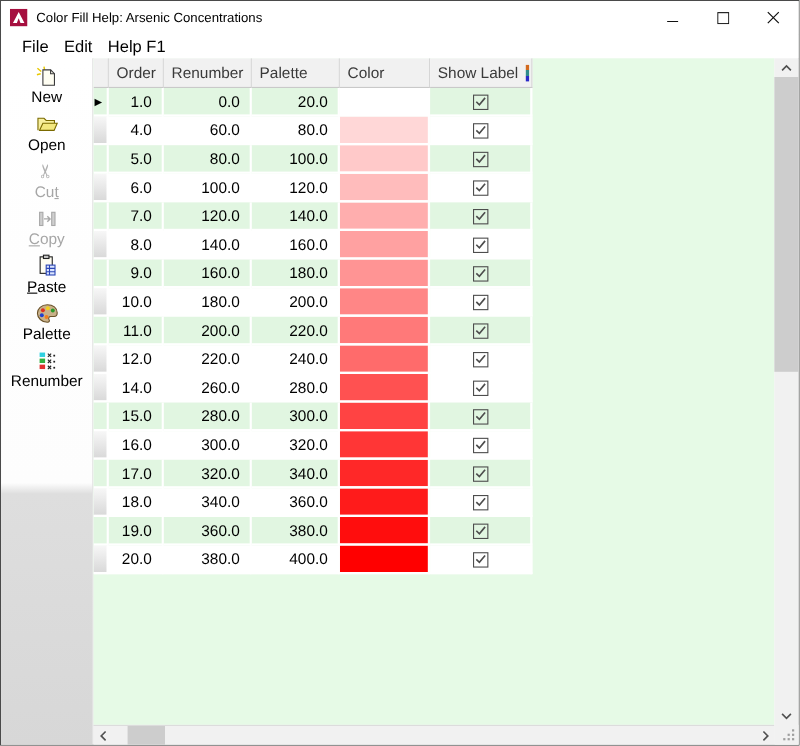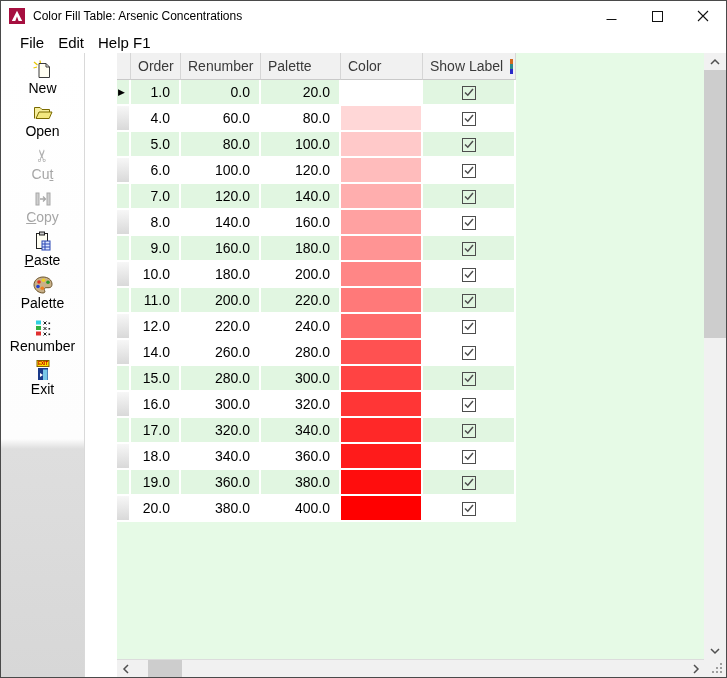--- a/index.html
+++ b/index.html
@@ -35,21 +35,21 @@
     border-right:1px solid #d9d9d9;
     padding-top:3px;
     display:flex; flex-direction:column; align-items:stretch;
   }
   .tb-btn { height:43px; display:flex; flex-direction:column; align-items:center; justify-content:center; font-size:14px; color:#000; }
   .tb-btn.disabled { color:#a6a6a6; }
   .tb-icon { height:21px; display:flex; align-items:center; justify-content:center; }
   .tb-label { line-height:16px; white-space:nowrap; }
   .glyph-scissors { font-size:17px; color:#b0b0b0; display:inline-block; transform:rotate(-90deg); line-height:17px; }
   
-  .middle { flex:1; display:flex; flex-direction:column; min-width:0;margin-left:32px; }
+  .middle { flex:1; display:flex; flex-direction:column; min-width:0; }
   .table-region { flex:1; background:var(--page-bg); overflow:hidden; }
   table.grid { border-collapse:separate; border-spacing:0; table-layout:fixed; width:399px; }
   .grid th {
     height:27px; background:var(--header-bg);
     font-weight:normal; font-size:14px; color:#3a3a3a; text-align:left;
     padding:0 0 0 7px; border-right:1px solid #d6d6d6; border-bottom:1px solid #c9c9c9;
     position:relative; white-space:nowrap; overflow:hidden;
   }
   .grid th.h-sel { padding:0; }
   .hdr-stripe {
@@ -83,21 +83,21 @@
 
 <div class="window">
 
   <div class="titlebar">
     <span class="app-icon">
       <svg width="16" height="16" viewBox="0 0 16 16">
         <rect width="16" height="16" fill="#a60f3f"></rect>
         <path d="M2.8 13 L8 2.8 L13.2 13 L9.6 13 L8 8.6 L6.3 13 Z" fill="#ffffff"></path>
       </svg>
     </span>
-    <span class="title-text">Color Fill Table: Arsenic Concentrations</span>
+    <span class="title-text">Color Fill Help: Arsenic Concentrations</span>
     <div class="caption-buttons">
       <div class="cap-btn">
         <svg width="11" height="11">
             <line x1="0.5" y1="8.5" x2="10.5" y2="8.5" stroke="#111" stroke-width="1"></line>
           </svg>
       </div>
       <div class="cap-btn">
         <svg width="11" height="11">
             <rect x="0.5" y="0.5" width="10" height="10" fill="none" stroke="#111" stroke-width="1"></rect>
           </svg>
@@ -204,32 +204,20 @@
             <g fill="#202020">
               <rect x="13.5" y="3.5" width="1.6" height="1.6"></rect>
               <rect x="13.5" y="9" width="1.6" height="1.6"></rect>
               <rect x="13.5" y="14.5" width="1.6" height="1.6"></rect>
             </g>
           </svg>
         </span>
         <span class="tb-label">Renumber</span>
       </div>
 
-      <div class="tb-btn">
-        <span class="tb-icon">
-          <svg width="18" height="21" viewBox="0 0 18 21">
-            <rect x="3" y="0.5" width="12" height="6" fill="#ffe000" stroke="#806000"></rect>
-            <text x="9" y="5.3" font-size="4.6" text-anchor="middle" fill="#c00000" font-weight="bold">EXIT</text>
-            <rect x="4" y="8" width="10" height="12" fill="#1a3a8a"></rect>
-            <rect x="9" y="9.5" width="4.5" height="10.5" fill="#79c8e8"></rect>
-            <path d="M6 13 l3 2 -3 2 z" fill="#ffffff"></path>
-          </svg>
-        </span>
-        <span class="tb-label">Exit</span>
-      </div>
 
     </div>
 
     <div class="middle">
       <div class="table-region">
         <table class="grid">
           <colgroup>
             <col style="width:14px">
               <col style="width:50px">
               <col style="width:80px">

